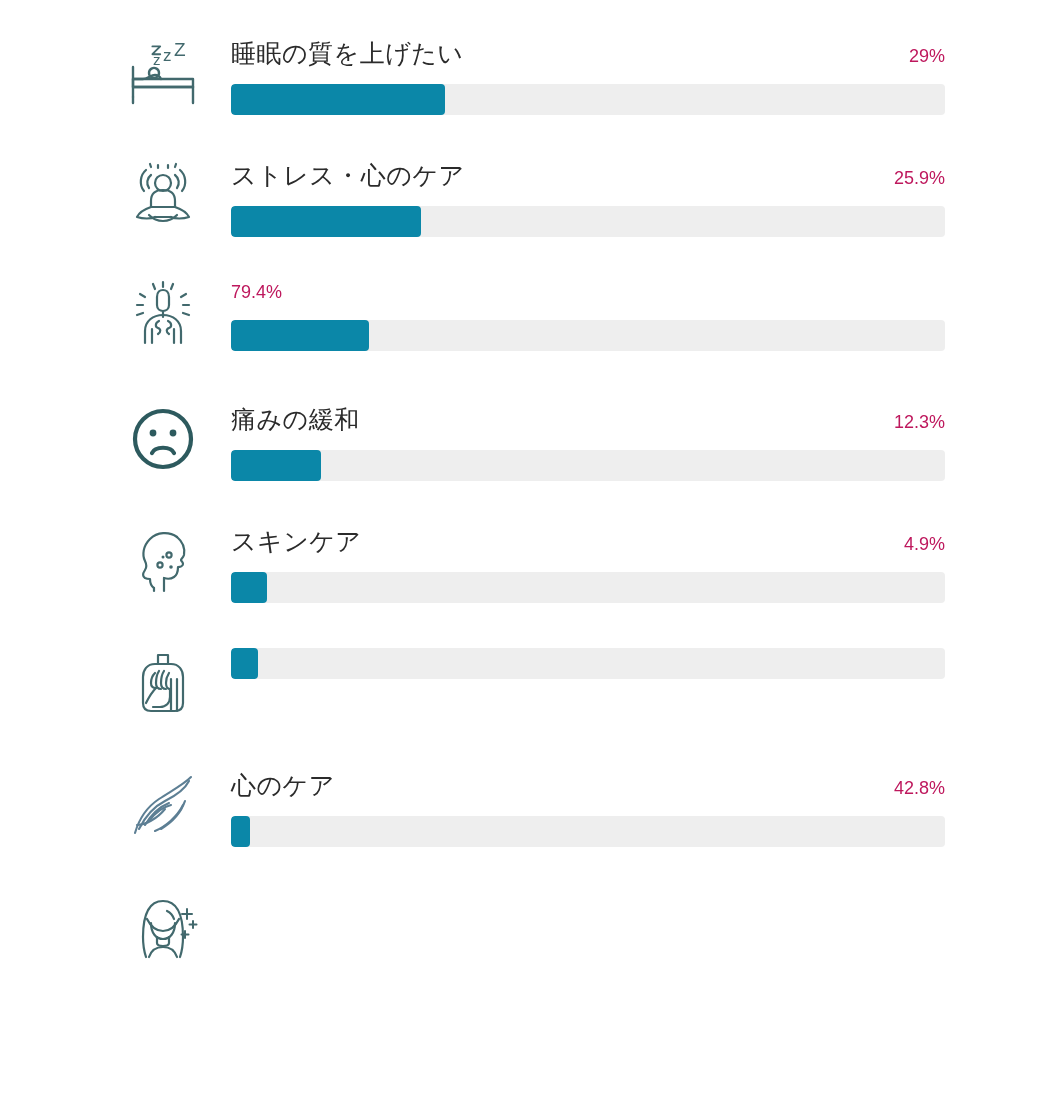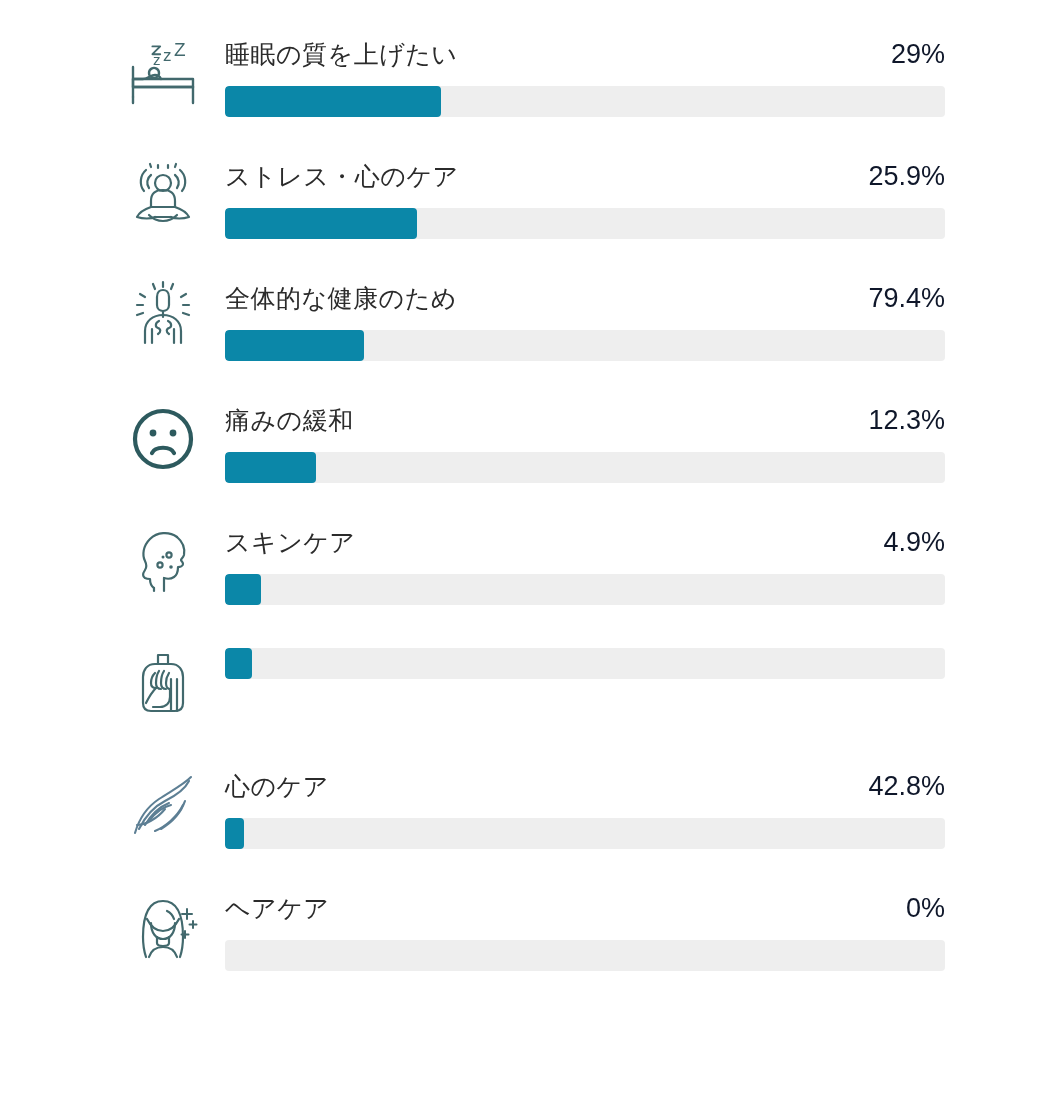--- a/index.html
+++ b/index.html
@@ -40,21 +40,21 @@
     justify-content: flex-start;
     padding-top: 6px;
     box-sizing: border-box;
   }
   .icon-cell svg {
     display: block;
   }
 
   .row-body {
     flex: 1;
-    margin-left: 0px;
+    margin-left: 6px;
     margin-right: 103px;
     padding-top: 16px;
     box-sizing: border-box;
   }
 
   .row-head {
     display: flex;
     align-items: baseline;
     justify-content: space-between;
     margin-bottom: 16px;
@@ -62,23 +62,23 @@
 
   .row-label {
     font-size: 25px;
     line-height: 1.2;
     color: #2b2b2b;
     letter-spacing: 0.5px;
     white-space: nowrap;
   }
 
   .row-value {
-    font-size: 27px;
+    font-size: 18px;
     line-height: 1.2;
-    color: #0f172a;
+    color: #be185d;
     white-space: nowrap;
     text-align: right;
   }
 
   .bar-track {
     position: relative;
     width: 100%;
     height: 31px;
     background: #eeeeee;
     border-radius: 4px;
@@ -174,21 +174,20 @@
         <path d="M20 18 L15 15"></path>
         <path d="M56 18 L61 15"></path>
         <path d="M18 26 L12 26"></path>
         <path d="M58 26 L64 26"></path>
         <path d="M18 34 L12 36"></path>
         <path d="M58 34 L64 36"></path>
       </svg>
     </div>
     <div class="row-body">
       <div class="row-head">
-        <span class="row-label">全体的な健康のため</span>
         <span class="row-value">79.4%</span>
       </div>
       <div class="bar-track" style="background: rgb(238, 238, 238);">
         <div class="bar-fill" style="width: 19.3%; background: rgb(11, 135, 168);"></div>
       </div>
     </div>
   </div>
 
   <div class="row">
     <div class="icon-cell">
@@ -292,24 +291,15 @@
         <path d="M24 68 C26 62 31 58 38 58 C45 58 50 62 52 68"></path>
         <path d="M42 22 C46 24 48 27 49 30"></path>
         <path d="M62 20 L62 30" stroke-width="2"></path>
         <path d="M57 25 L67 25" stroke-width="2"></path>
         <path d="M68 32 L68 39" stroke-width="2"></path>
         <path d="M64.5 35.5 L71.5 35.5" stroke-width="2"></path>
         <path d="M60 42 L60 49" stroke-width="2"></path>
         <path d="M56.5 45.5 L63.5 45.5" stroke-width="2"></path>
       </svg>
     </div>
-    <div class="row-body">
-      <div class="row-head">
-        <span class="row-label">ヘアケア</span>
-        <span class="row-value">0%</span>
-      </div>
-      <div class="bar-track" style="background: rgb(238, 238, 238);">
-        
-      </div>
-    </div>
   </div>
 
 </div>
 
 </body></html>

